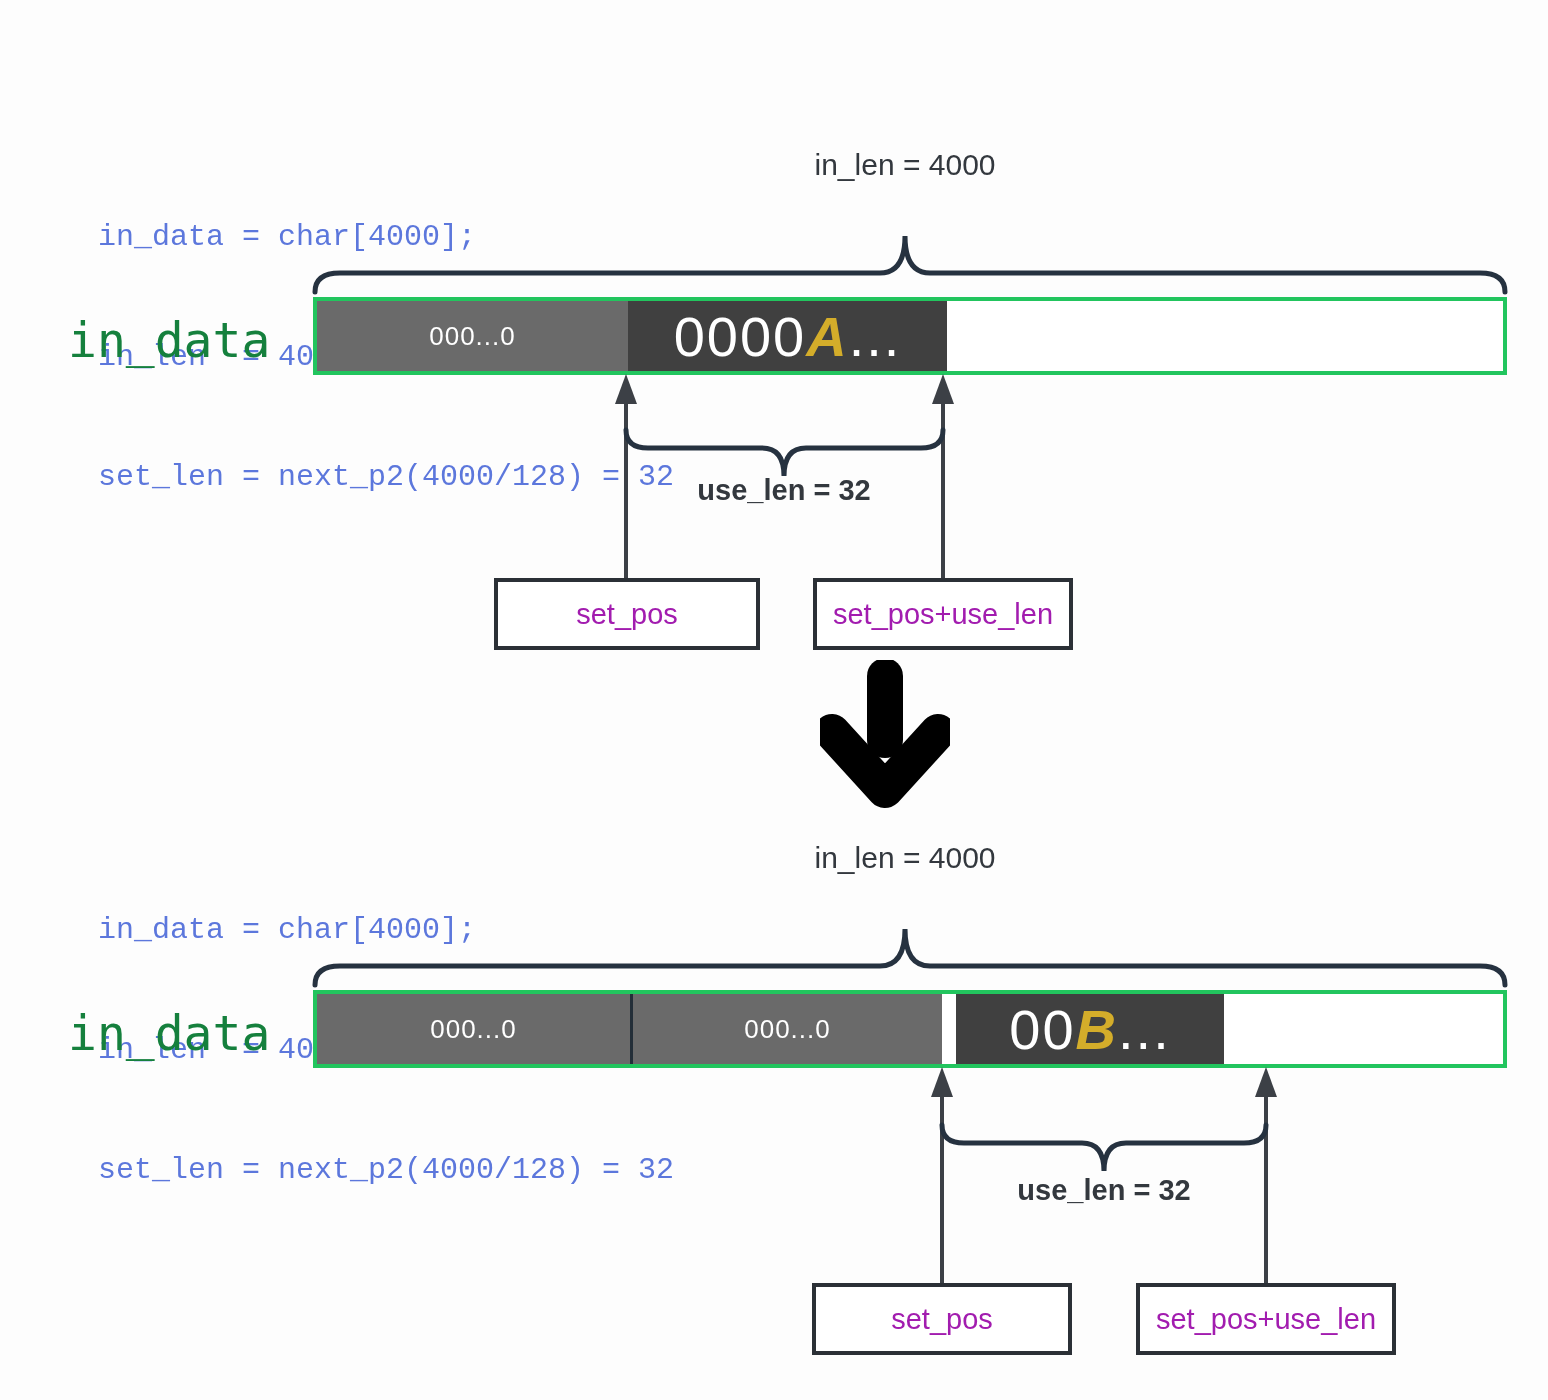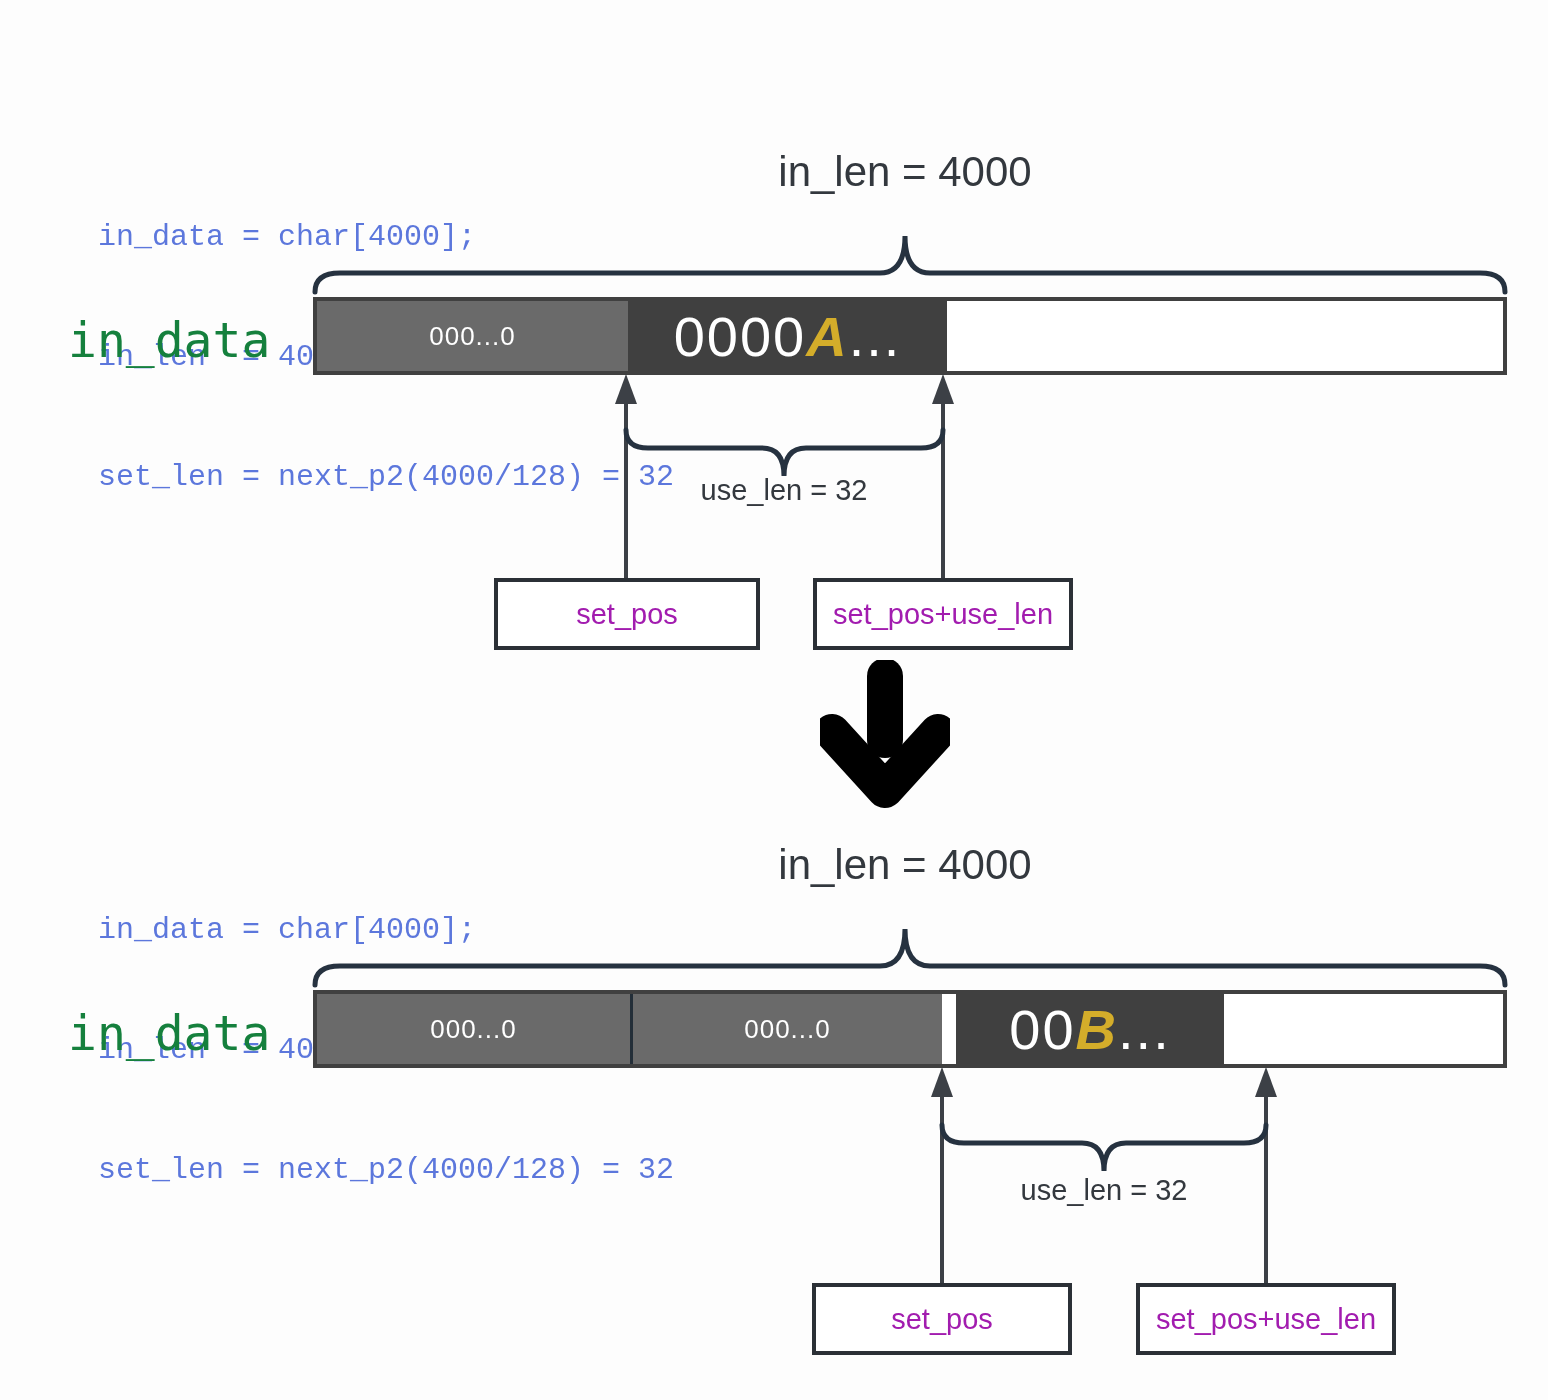--- a/index.html
+++ b/index.html
@@ -7,28 +7,28 @@
     position:relative;width:1548px;height:1400px;background:#fdfdfd;overflow:hidden;
     font-family:"Liberation Sans",sans-serif;
   }
   .abs{position:absolute;}
   
   .code{
     font-family:Liberation Mono, monospace;
     font-size:30px;line-height:40px;color:#5c77dc;white-space:pre;
   }
   
-  .note{color:#33383e;font-size:42px;text-align:center;}
-  .note-sm{color:#33383e;font-size:29px;text-align:center;}
+  .note{color:#33383e;font-size:30px;text-align:center;}
+  .note-sm{color:#33383e;font-size:29px;text-align:center;font-weight:bold;}
   .buffer-name{
     font-family:"DejaVu Sans Mono",monospace;font-size:48px;color:#15803d;
   }
   
   .bar{
-    box-sizing:border-box;border:4px solid #404040;background:#ffffff;
+    box-sizing:border-box;border:4px solid #22c55e;background:#ffffff;
   }
   .seg{position:absolute;top:0;height:70px;display:flex;align-items:center;justify-content:center;}
   .seg-zeros{background:#6a6a6a;color:#ffffff;font-size:26px;letter-spacing:1px;}
   .seg-black{background:#404040;color:#ffffff;font-size:56px;letter-spacing:2px;}
   .seg-black .hl{color:#d4ad2a;font-style:italic;font-weight:bold;}
   .seg-free{background:#ffffff;}
   .sep-left{border-left:3px solid #232e38;box-sizing:border-box;}
   
   .ptr-box{
     box-sizing:border-box;border:4px solid #2b3036;background:#ffffff;

